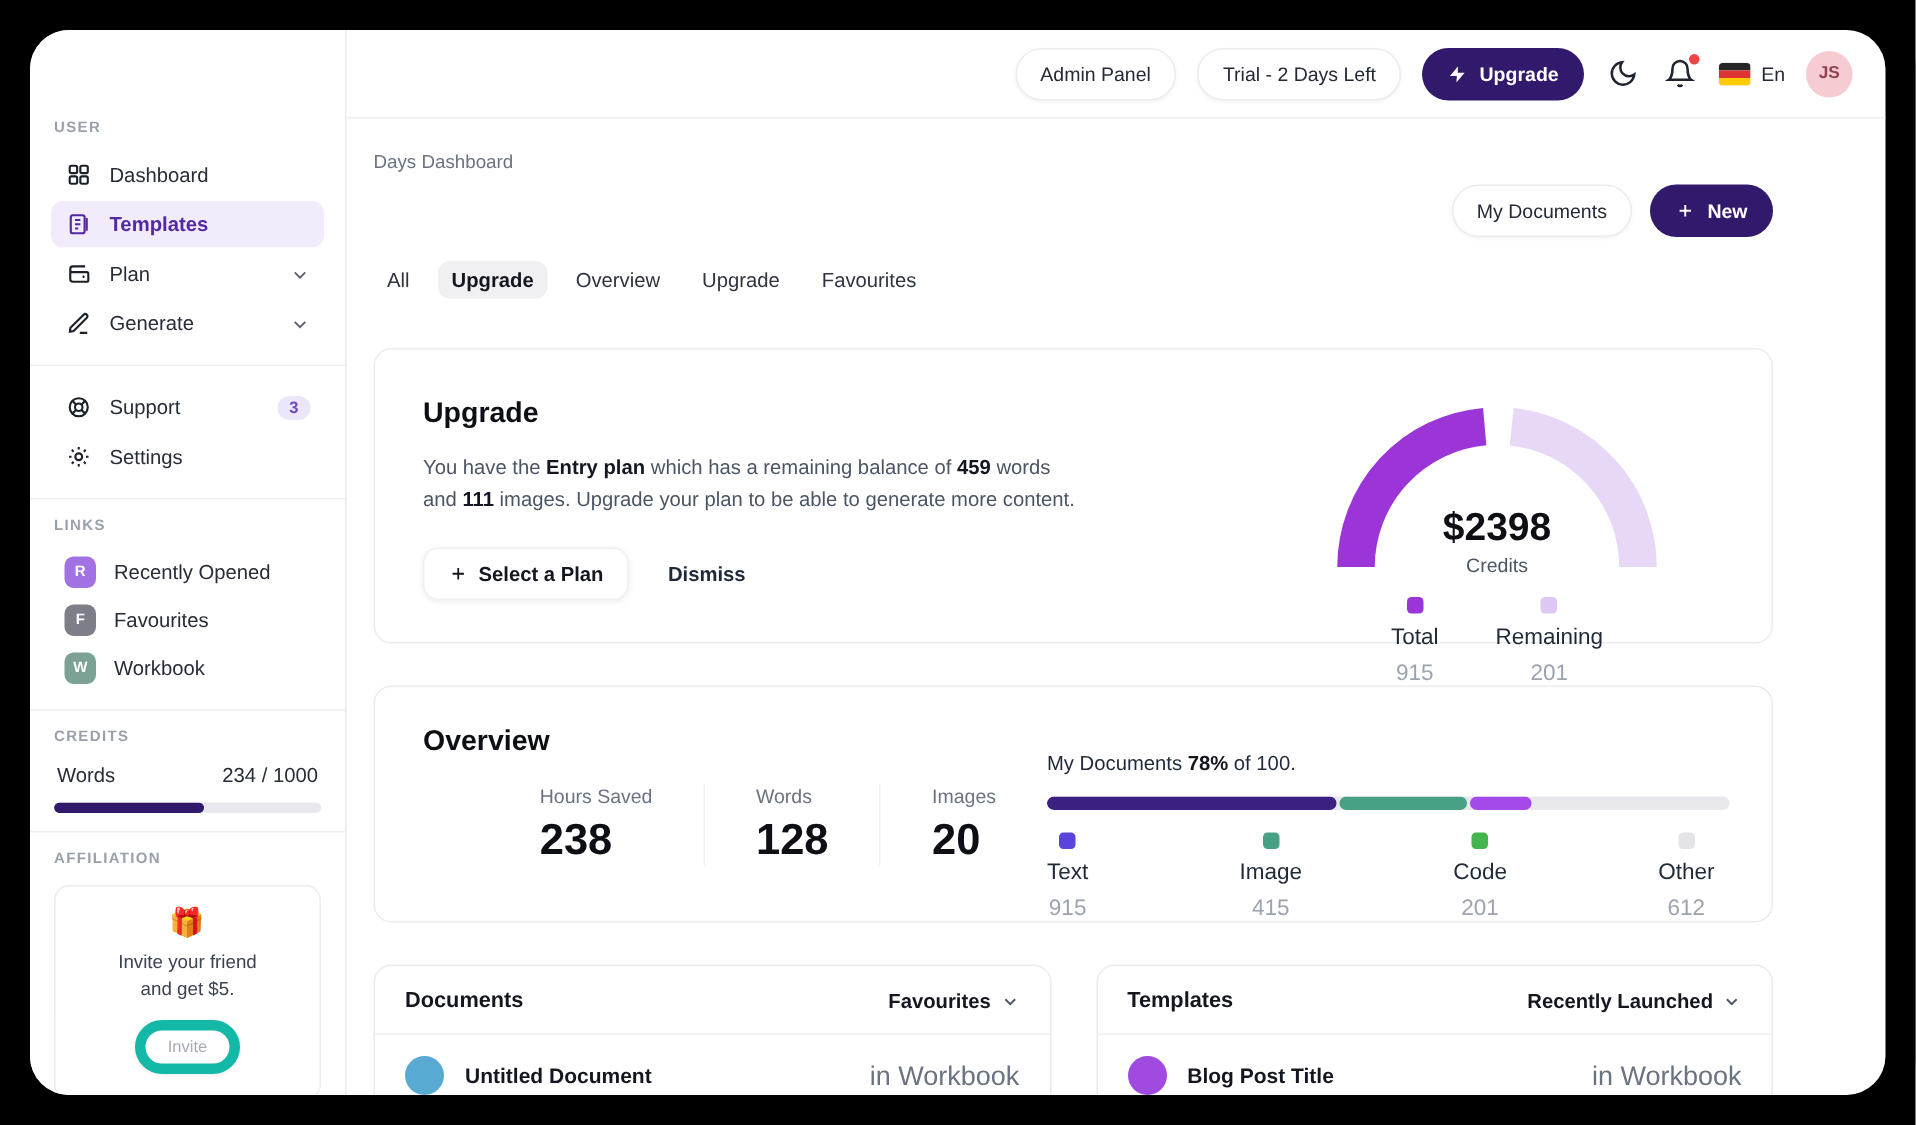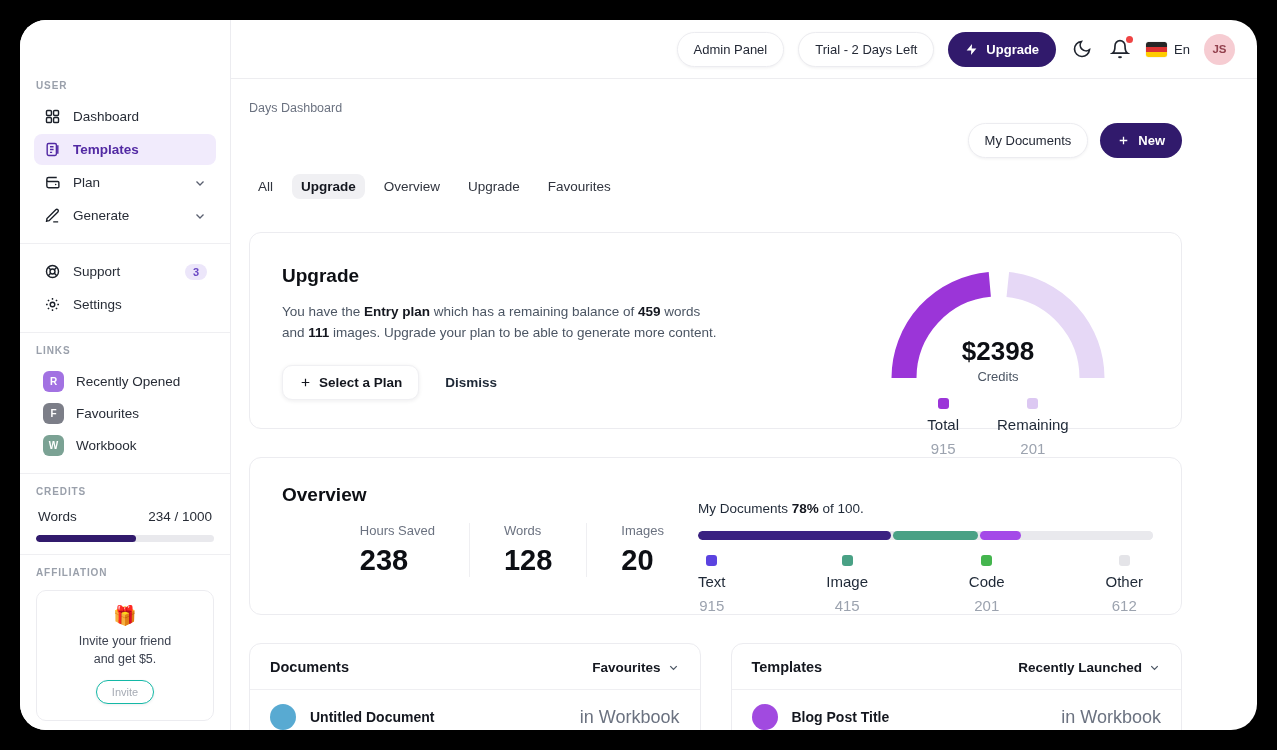--- a/index.html
+++ b/index.html
@@ -19,21 +19,21 @@
   .s-badge { margin-left:auto; background:#ece6fa; color:#6a48c4; font-size:11px; font-weight:600; padding:2px 8px; border-radius:999px; }
   .s-div { height:1px; background:#efeff2; margin:12px -16px; }
   .link-item { display:flex; align-items:center; gap:12px; height:31px; padding:0 7px; font-size:13.5px; font-weight:500; color:#272c36; cursor:pointer; margin-bottom:1px; }
   .link-badge { width:21px; height:21px; border-radius:6px; color:#fff; font-size:10px; font-weight:700; display:flex; align-items:center; justify-content:center; }
   .credits-row { display:flex; justify-content:space-between; align-items:center; font-size:13.5px; color:#272c36; font-weight:500; padding:2px 2px 0 2px; }
   .credits-bar { height:7px; border-radius:4px; background:#e9e9ed; margin-top:11px; overflow:hidden; }
   .credits-fill { height:100%; border-radius:4px; }
   .aff-card { border:1px solid #ececf0; border-radius:10px; padding:15px 10px 16px 10px; text-align:center; margin-top:12px; }
   .aff-emoji { font-size:19px; line-height:1; }
   .aff-text { font-size:12.5px; color:#3c4250; line-height:1.45; margin-top:7px; }
-  .aff-btn { margin-top:12px; display:inline-block; background:#fff; border:1px solid #14b8a6; box-shadow:0 1px 3px rgba(20,20,40,.07); border-radius:999px; padding:5px 15px; font-size:11px; color:#a6abb4; cursor:pointer; font-family:inherit; }
+  .aff-btn { margin-top:12px; display:inline-block; background:#fff; border:7px solid #14b8a6; box-shadow:0 1px 3px rgba(20,20,40,.07); border-radius:999px; padding:5px 15px; font-size:11px; color:#a6abb4; cursor:pointer; font-family:inherit; }
 
   
   .rightcol { flex:1; display:flex; flex-direction:column; min-width:0; }
   .topbar { height:59px; min-height:59px; display:flex; align-items:center; padding:0 22px 0 18px; border-bottom:1px solid #ededf0; }
   .search { width:366px; height:36px; background:#f1f1f4; border-radius:999px; display:flex; align-items:center; padding:0 8px 0 14px; gap:9px; }
   .search svg { color:#2b2f38; }
   .search input { flex:1; border:none; outline:none; background:transparent; font-size:13.5px; color:#3c4250; font-family:inherit; }
   .search input::placeholder { color:#a0a5ae; }
   .kbd-pill { background:#fff; border-radius:10px; padding:4px 9px; font-family:"DejaVu Sans Mono", monospace; font-size:10px; color:#7c838e; white-space:nowrap; }
   .tb-right { margin-left:auto; display:flex; align-items:center; gap:14px; }

